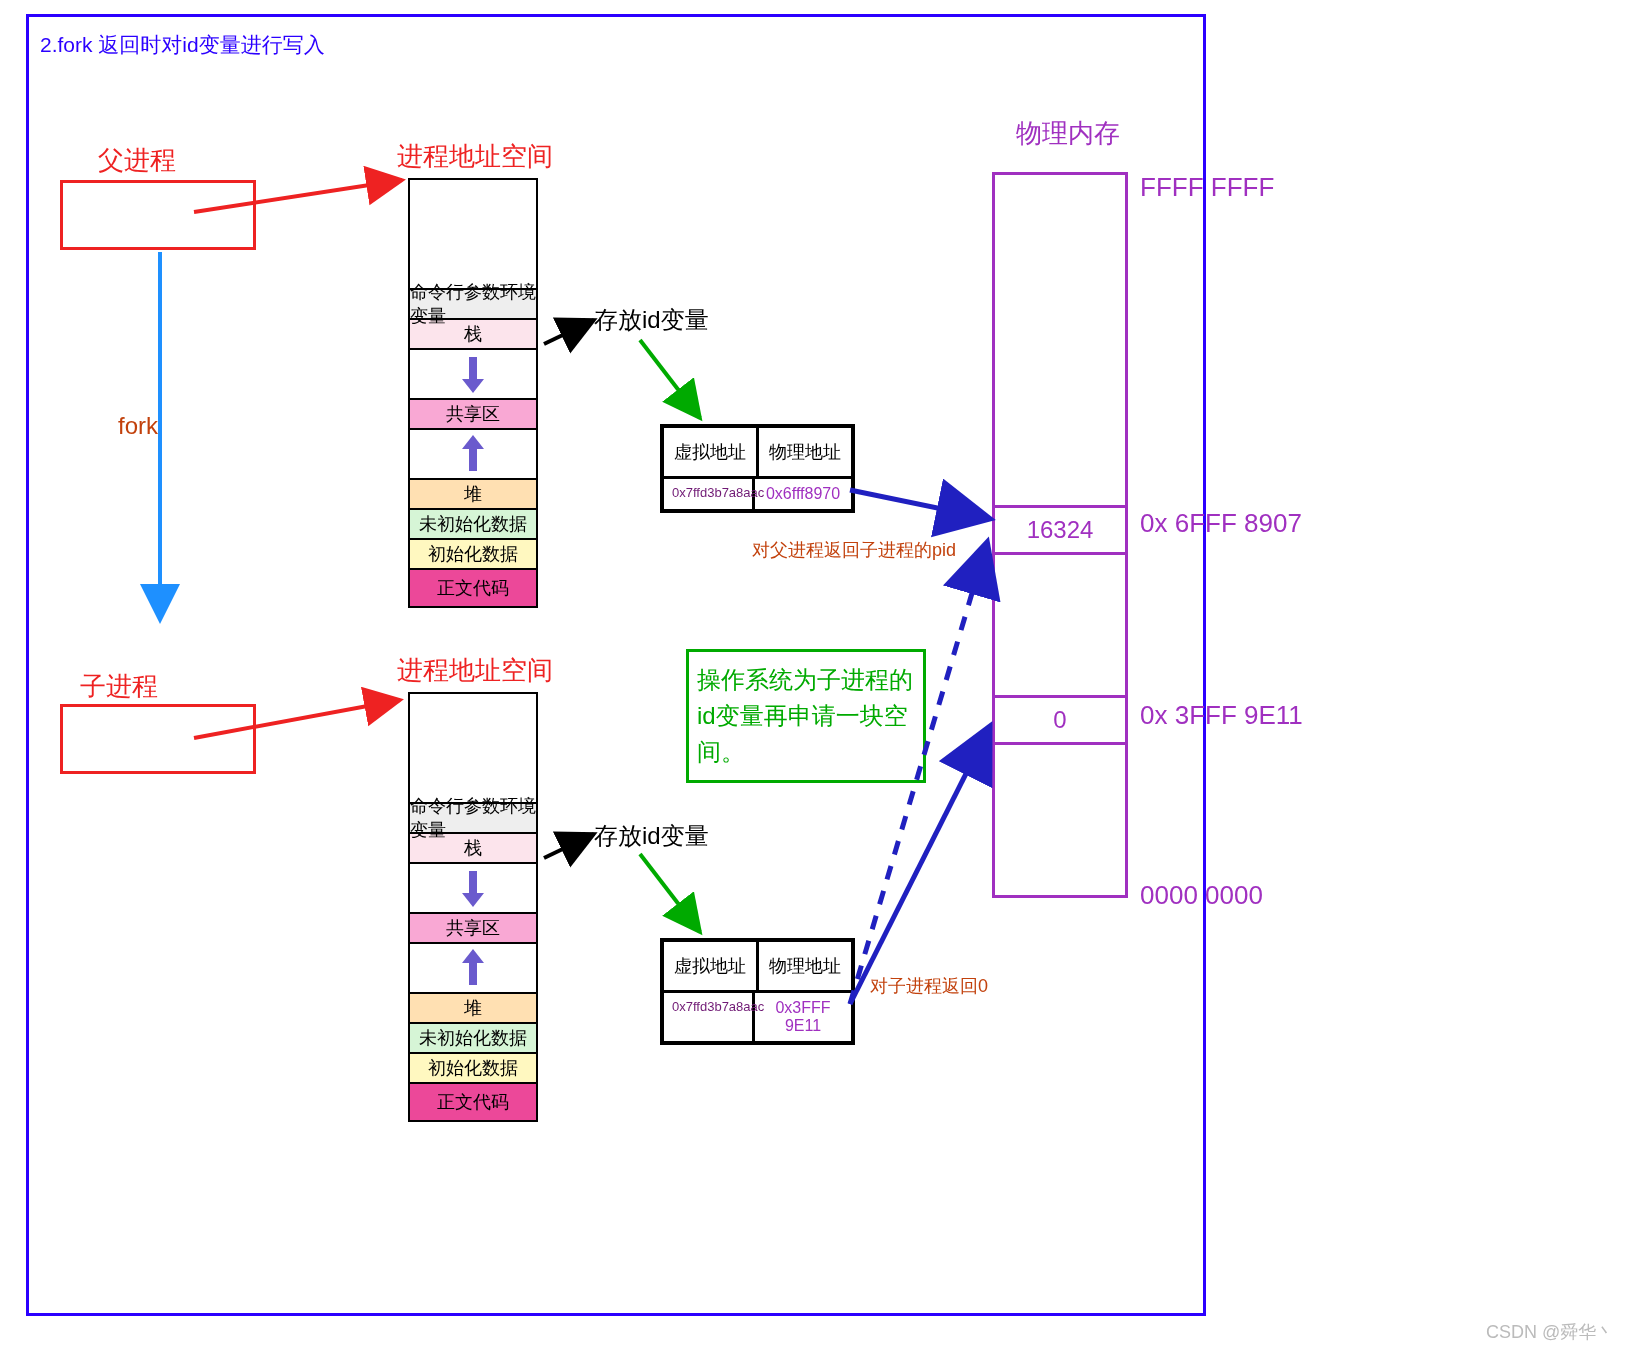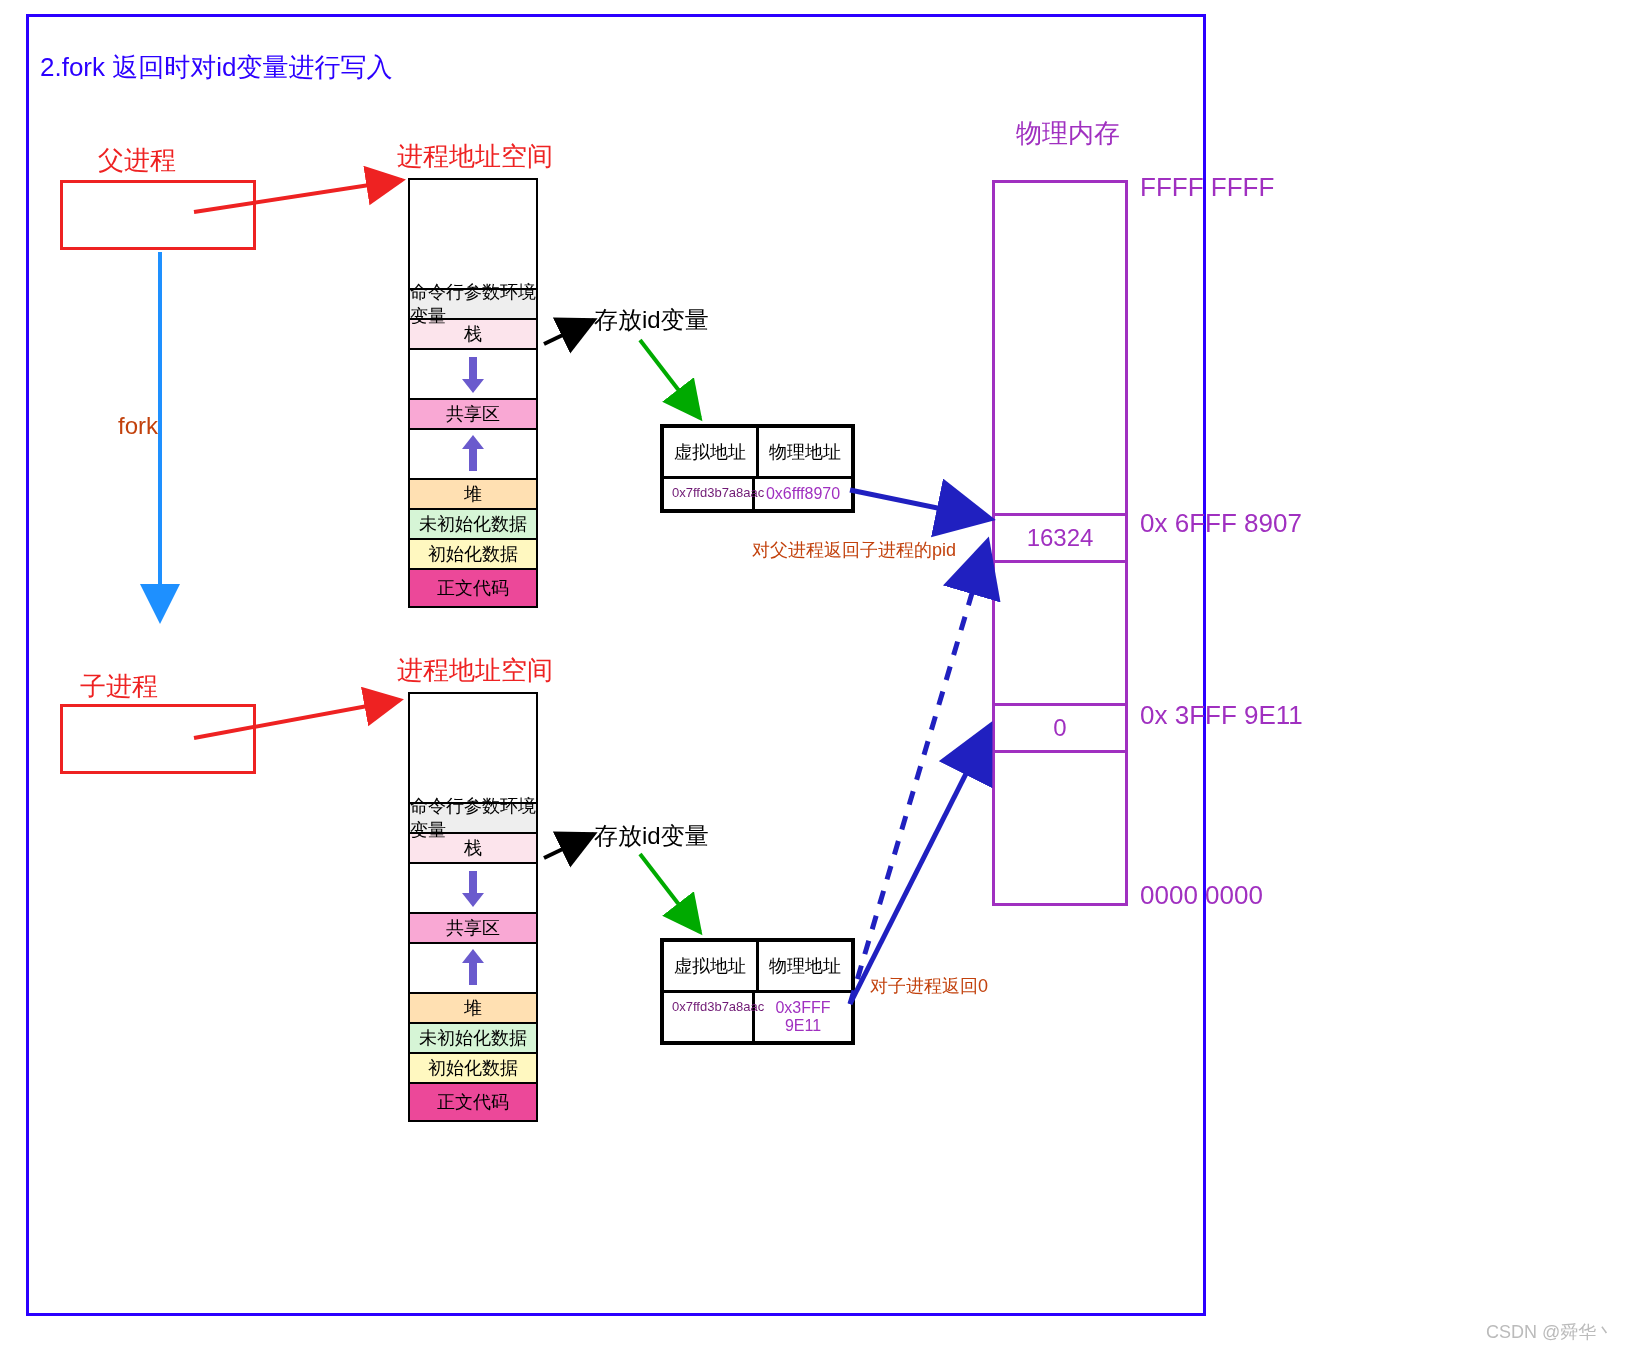--- a/index.html
+++ b/index.html
@@ -1,19 +1,19 @@
 <!DOCTYPE html>
 <html><head>
 <meta charset="utf-8">
 <style>
   html,body{margin:0;padding:0;font-family:"Microsoft YaHei",Arial,sans-serif;background:#fff}
   .canvas{position:relative;width:1632px;height:1354px}
   .outer{position:absolute;left:26px;top:14px;width:1174px;height:1296px;border:3px solid #2b00ff}
   .abs{position:absolute}
-  .title{color:#2b00ff;font-size:26px;left:40px;top:50px}
+  .title{color:#2b00ff;font-size:21px;left:40px;top:31px}
   .redtxt{color:#e22;font-size:26px}
   .purptxt{color:#a030c0;font-size:26px}
   .bluetxt{color:#c2410c;font-size:24px}
   .blacktxt{color:#000;font-size:24px}
   .smalltxt{font-size:18px}
 
   
   .pcbox{border:3px solid #e22;width:190px;height:64px}
 
   
@@ -138,23 +138,24 @@
       <div>虚拟地址</div>
       <div>物理地址</div>
     </div>
     <div class="row">
       <div class="vaddr">0x7ffd3b7a8aac</div>
       <div class="paddr">0x3FFF 9E11</div>
     </div>
   </div>
   <div class="abs bluetxt smalltxt" style="left:870px;top:974px">对子进程返回0</div>
 
+  <div class="abs greenbox" style="left:686px;top:649px;width:218px">操作系统为子进程的id变量再申请一块空间。</div>
 
   <div class="abs purptxt" style="left:1016px;top:116px">物理内存</div>
-  <div class="abs" style="left:992px;top:180px">
+  <div class="abs" style="left:992px;top:172px">
     <div class="pmem">
       <div class="blk"></div>
       <div class="cell">16324</div>
       <div class="gap"></div>
       <div class="cell">0</div>
       <div class="tail"></div>
     </div>
   </div>
   <div class="abs purptxt" style="left:1140px;top:172px">FFFF FFFF</div>
   <div class="abs purptxt" style="left:1140px;top:508px">0x 6FFF 8907</div>

